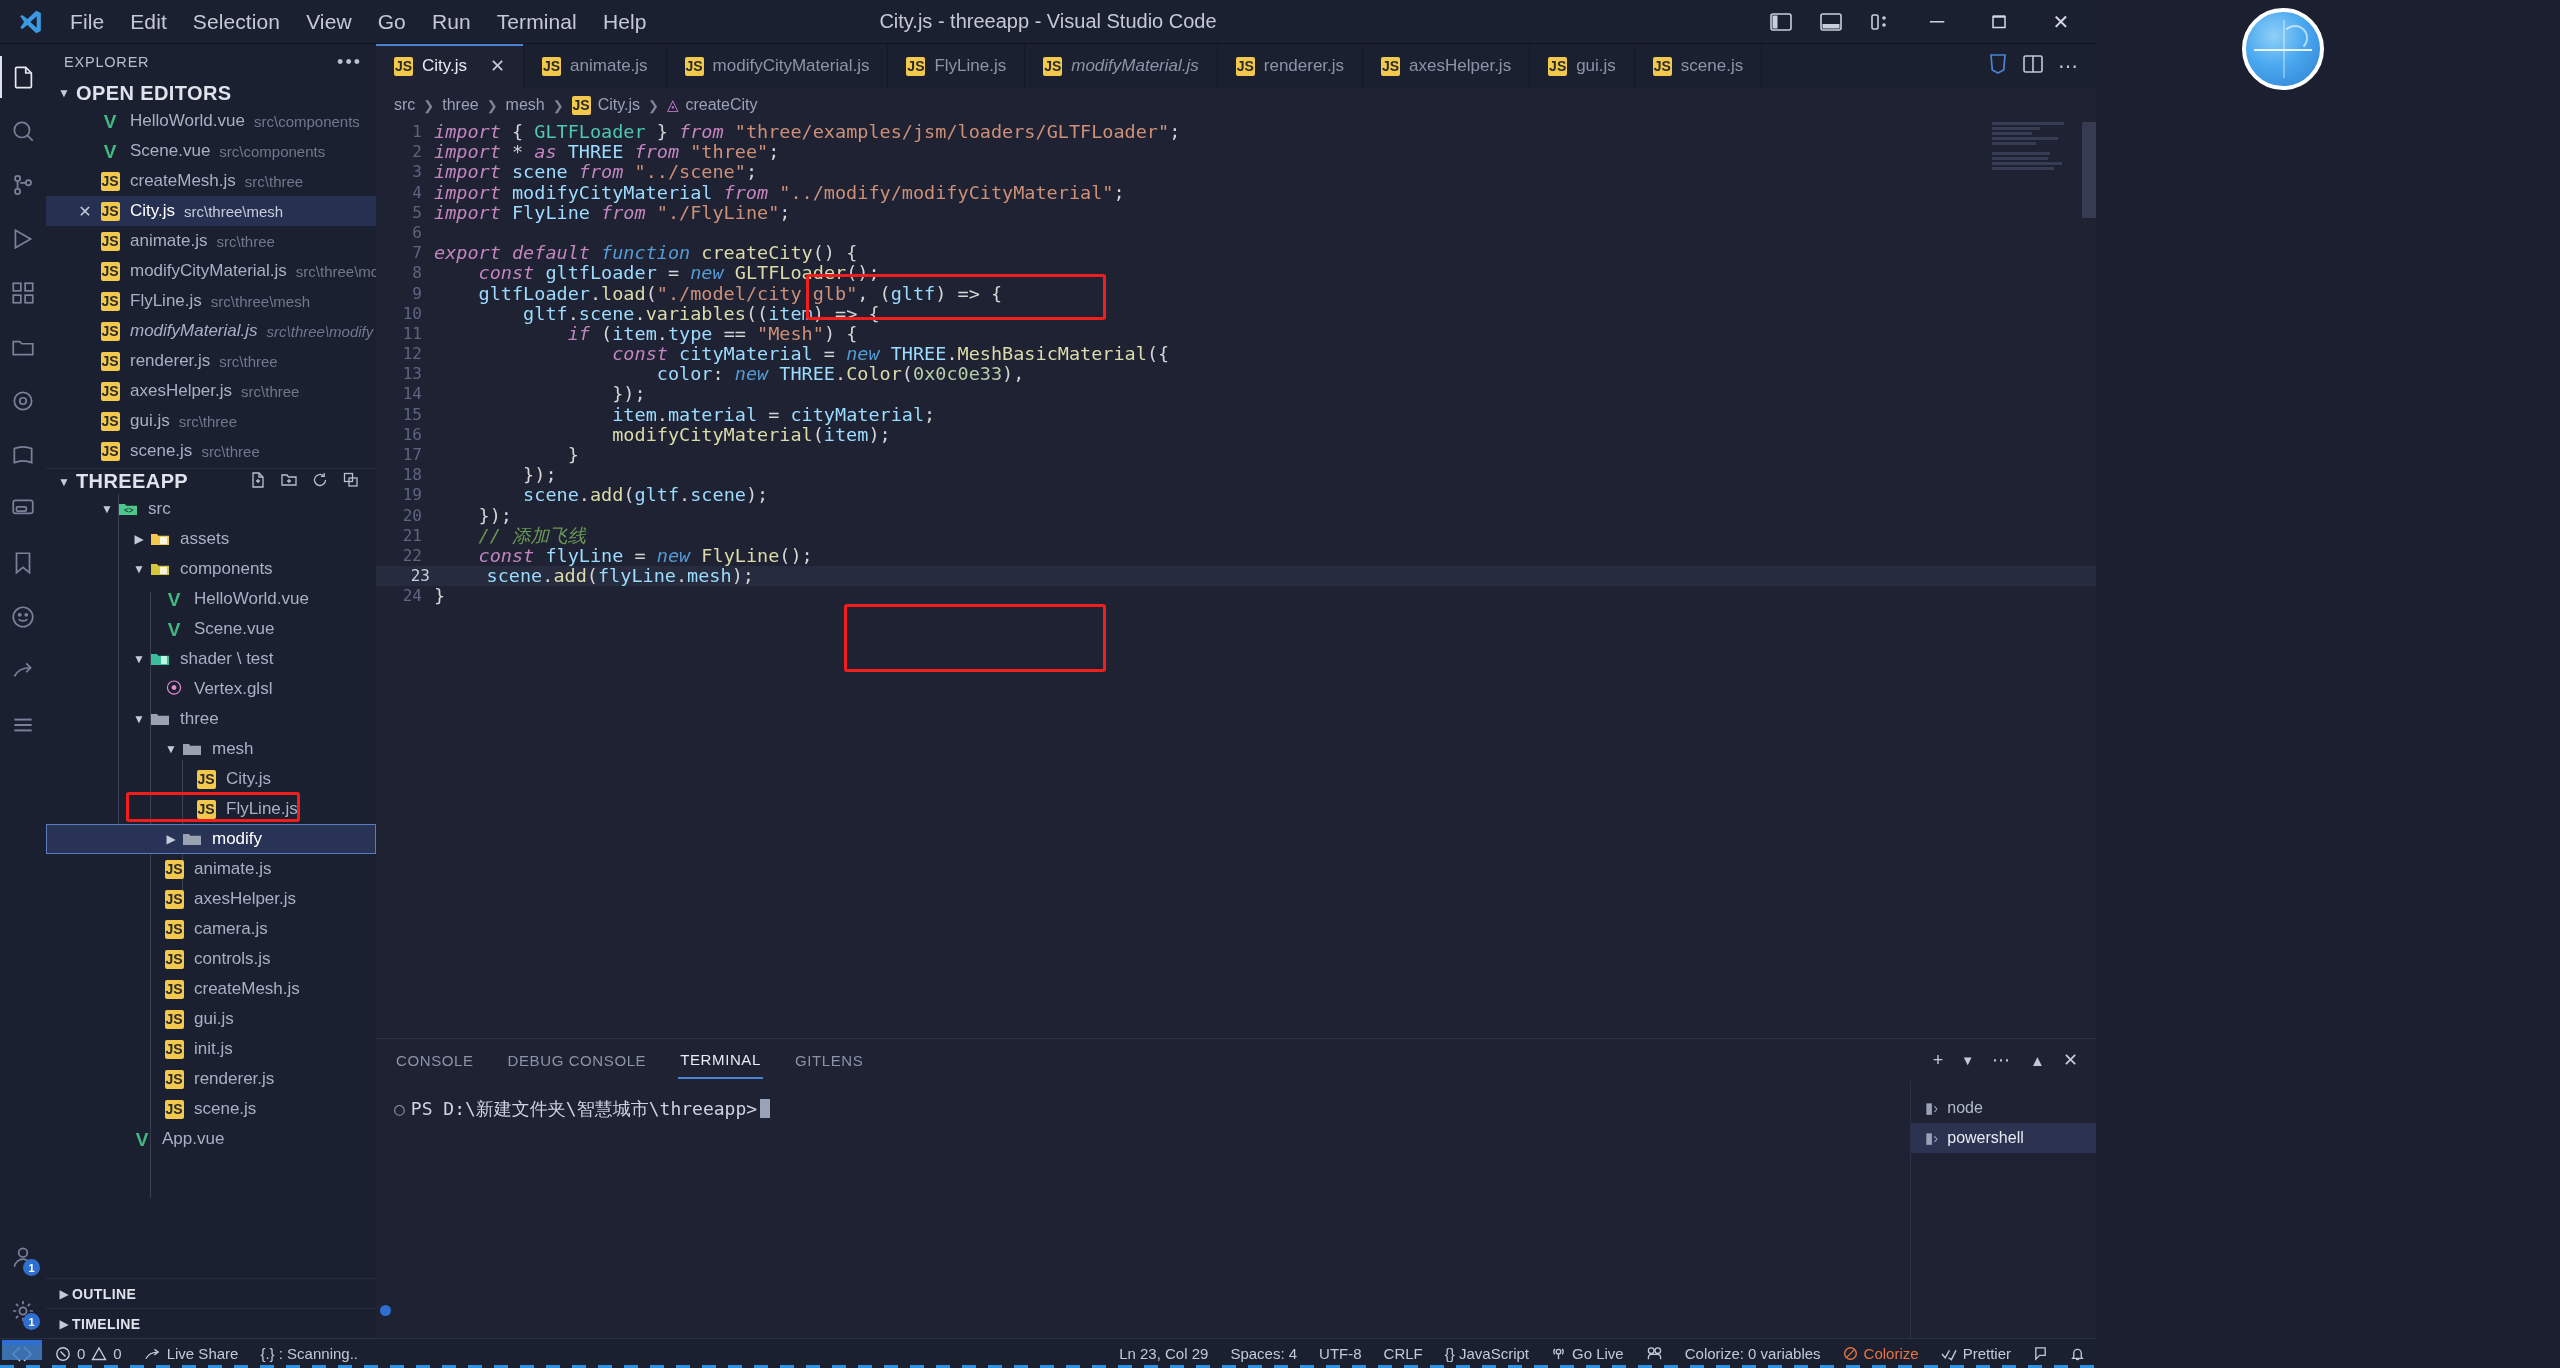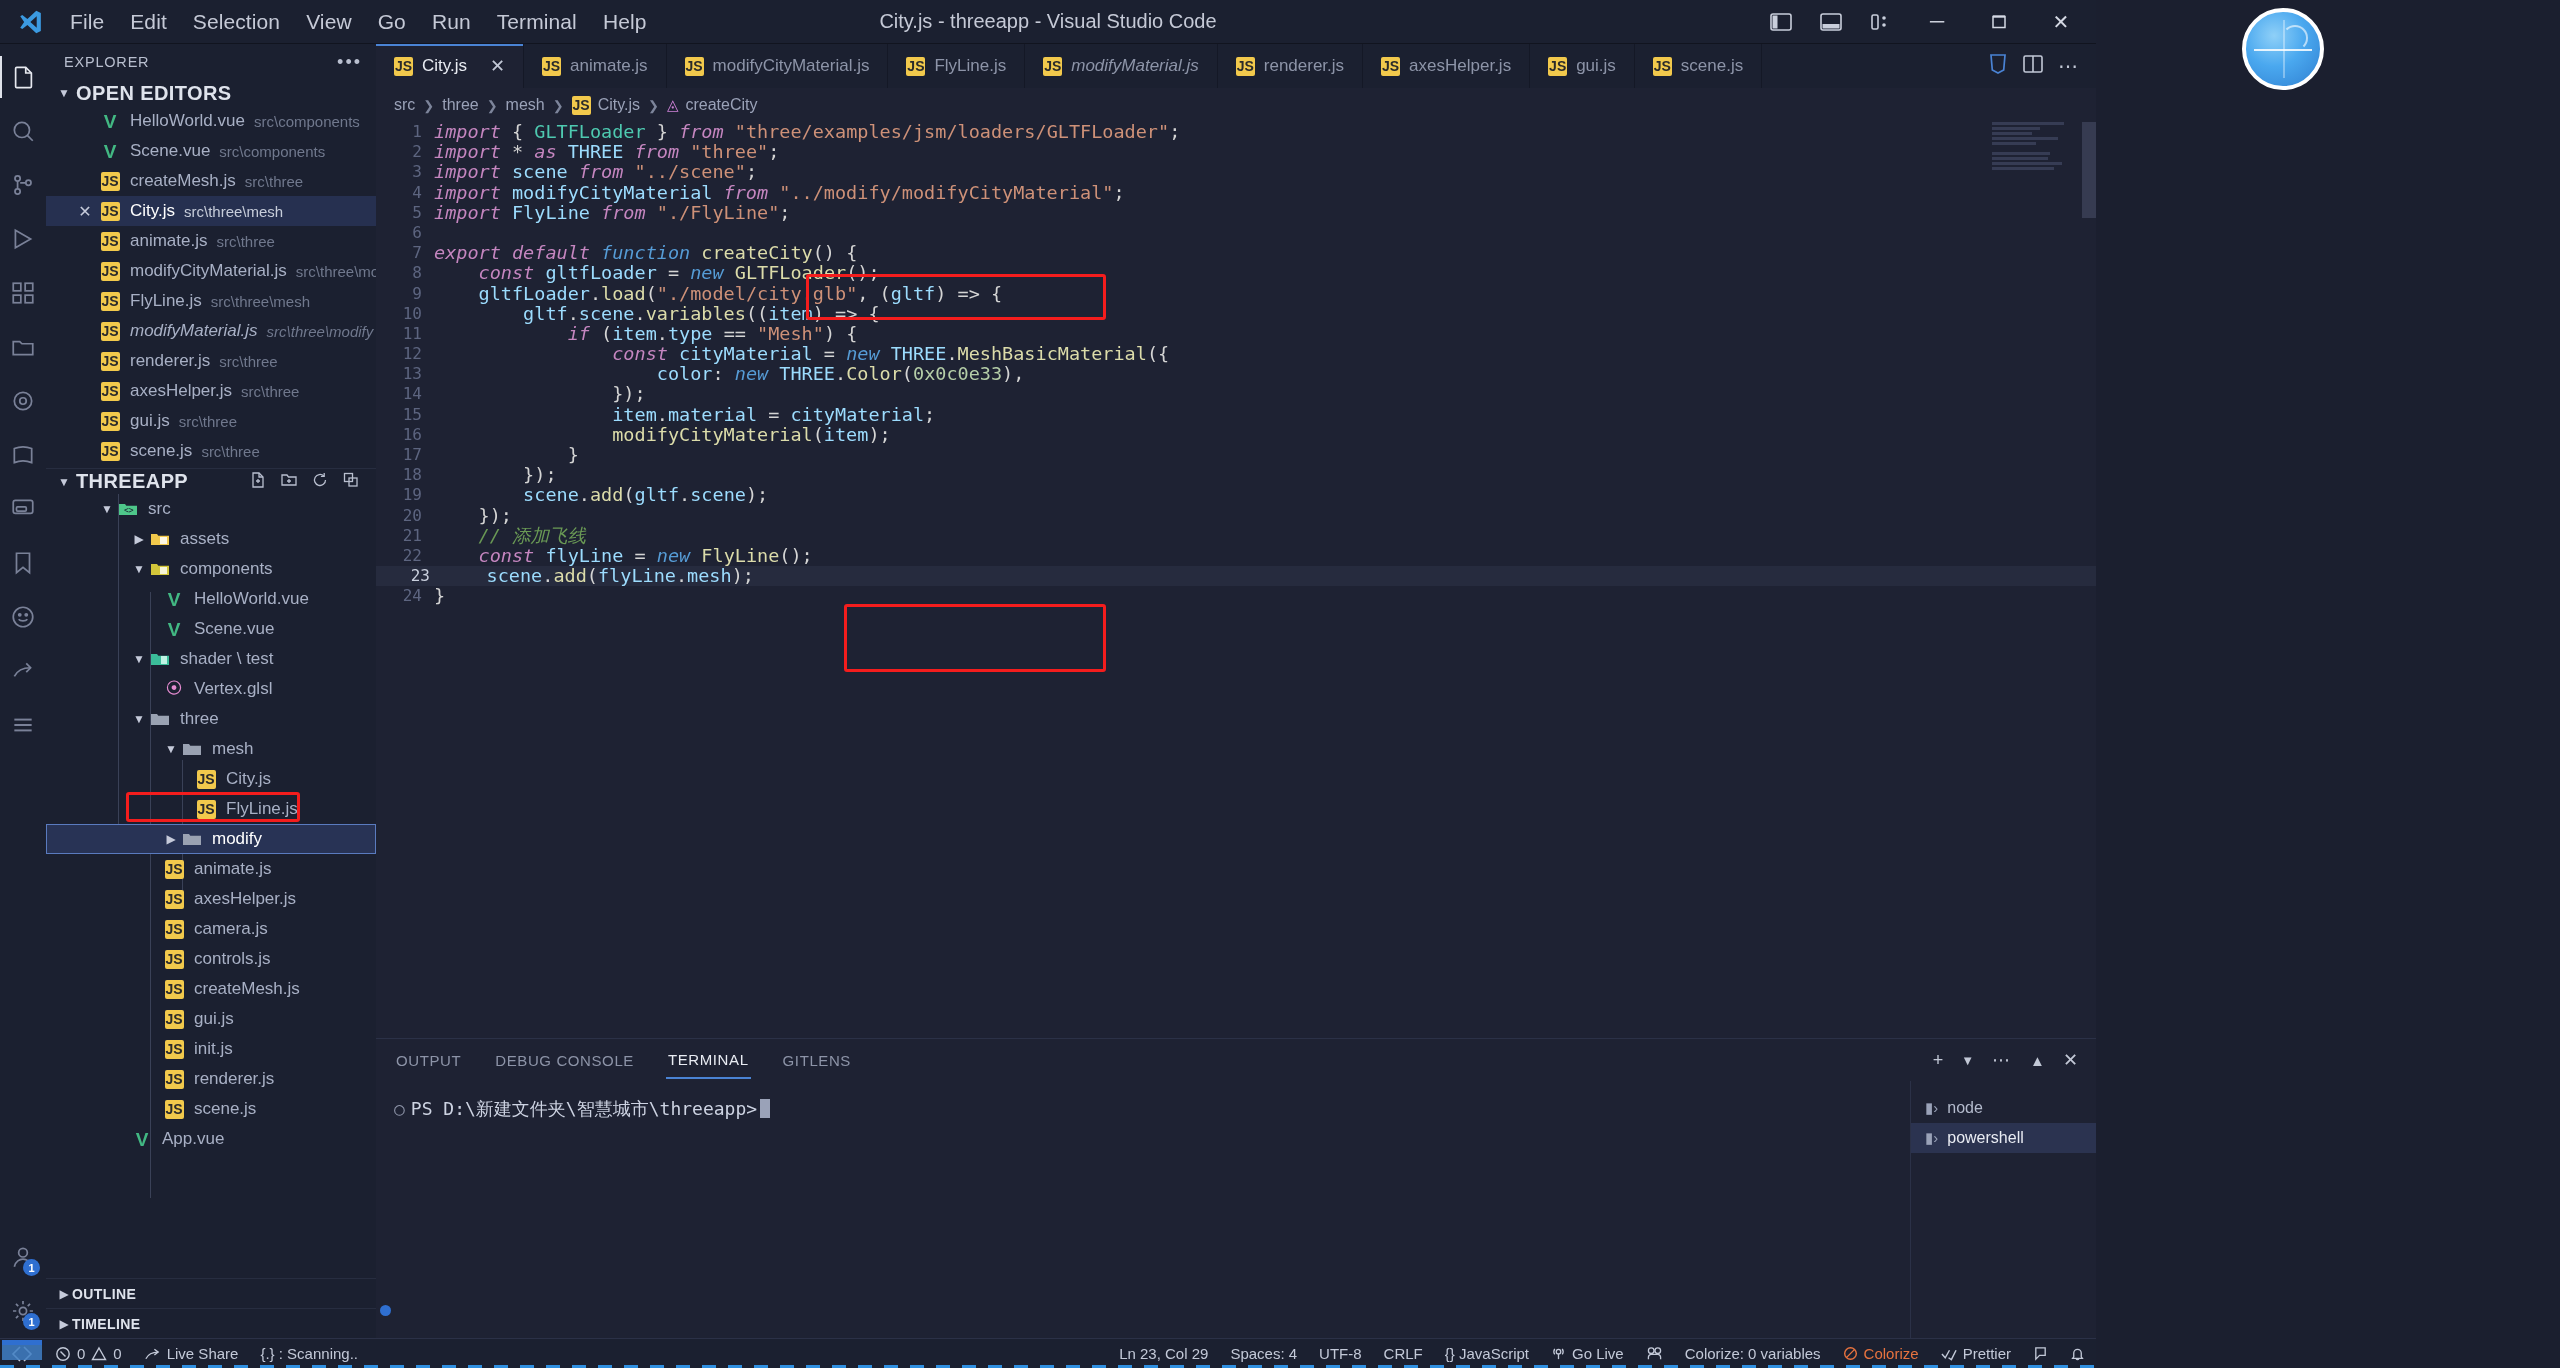--- a/index.html
+++ b/index.html
@@ -847,21 +847,21 @@
           <div class="mm-line" style="width:70px"></div>
             <div class="mm-line" style="width:62px"></div>
         </div>
         <div class="scrollbar-v">
           <div class="scroll-thumb"></div>
         </div>
       </div>
 
       <div class="panel">
         <div class="panel-tabs">
-          <div class="ptab">OUTPUT</div>
+          <div class="ptab">CONSOLE</div>
           <div class="ptab">DEBUG CONSOLE</div>
           <div class="ptab active">TERMINAL</div>
           <div class="ptab">GITLENS</div>
           <div class="panel-right">
             <span>+</span>
             <span style="font-size:13px">▼</span>
             <span style="letter-spacing:2px">⋯</span>
             <span style="font-size:15px">▲</span>
             <span>✕</span>
           </div>

